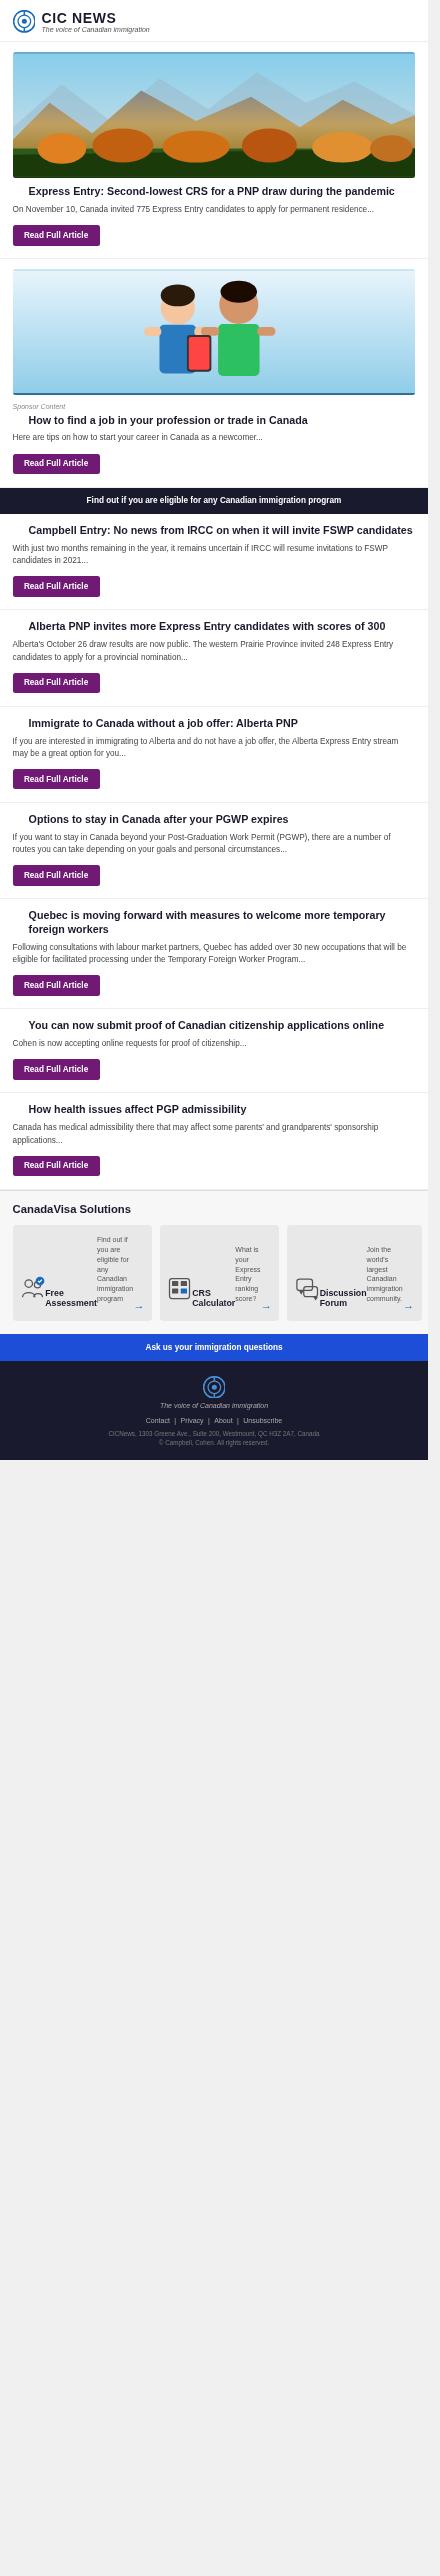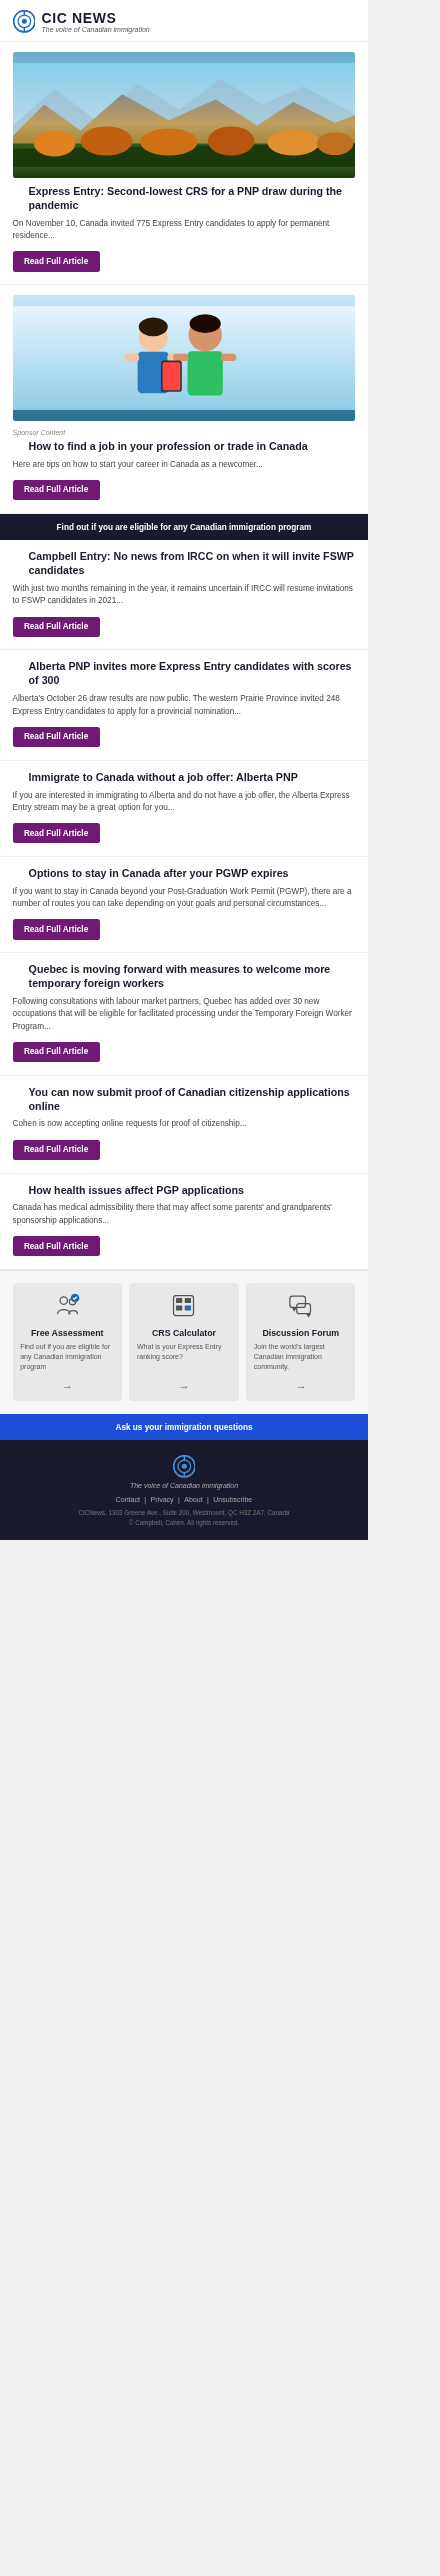--- a/index.html
+++ b/index.html
@@ -4,21 +4,21 @@
   <style>
     * { box-sizing: border-box; margin: 0; padding: 0; }
     body {
       font-family: Arial, Helvetica, sans-serif;
       background: #f0f0f0;
       width: 440px;
       margin: 0 auto;
     }
     .container {
       background: #fff;
-      width: 368px;
+      width: 428px;
     }
     
     .header {
       padding: 10px 12.6px 7.6px 12.6px;
       border-bottom: 0.6px solid #eee;
       display: flex;
       align-items: center;
       gap: 6.3px;
     }
     .logo-icon {
@@ -119,22 +119,22 @@
     .visa-cards {
       display: flex;
       gap: 7.6px;
     }
     .visa-card {
       flex: 1;
       background: #e8e8e8;
       border-radius: 3.8px;
       padding: 10px 7.6px;
       display: flex;
-      flex-direction: column;
-      align-items: center;
+      flex-direction: row;
+      align-items: flex-end;
     }
     .visa-card-icon {
       font-size: 17.6px;
       margin-bottom: 5px;
       color: #555;
     }
     .visa-card-title {
       font-size: 8.8px;
       font-weight: 800;
       color: #1a1a2e;
@@ -339,26 +339,27 @@
     <button class="btn-read">Read Full Article</button>
   </div>
 
   <div class="article-card" style="padding-top:10px;">
     <div class="article-title">You can now submit proof of Canadian citizenship applications online</div>
     <div class="article-excerpt">Cohen is now accepting online requests for proof of citizenship...</div>
     <button class="btn-read">Read Full Article</button>
   </div>
 
   <div class="article-card" style="padding-top:10px;">
-    <div class="article-title">How health issues affect PGP applications</div>
+    <div class="article-title">How health issues affect PGP admissibility</div>
     <div class="article-excerpt">Canada has medical admissibility there that may affect some parents' and grandparents' sponsorship applications...</div>
     <button class="btn-read">Read Full Article</button>
   </div>
 
   <div class="canada-visa">
+    <div class="canada-visa-title">CanadaVisa Solutions</div>
     <div class="visa-cards">
 
       <div class="visa-card">
         <div class="visa-card-icon">
           <svg width="25" height="25" viewBox="0 0 40 40" xmlns="http://www.w3.org/2000/svg">
             <circle cx="14" cy="12" r="6" fill="none" stroke="#555" stroke-width="2"></circle>
             <path d="M4 34 C4 24 24 24 24 34" fill="none" stroke="#555" stroke-width="2"></path>
             <circle cx="28" cy="14" r="5" fill="none" stroke="#555" stroke-width="2"></circle>
             <path d="M22 34 C22 26 36 26 36 34" fill="none" stroke="#555" stroke-width="2"></path>
 

